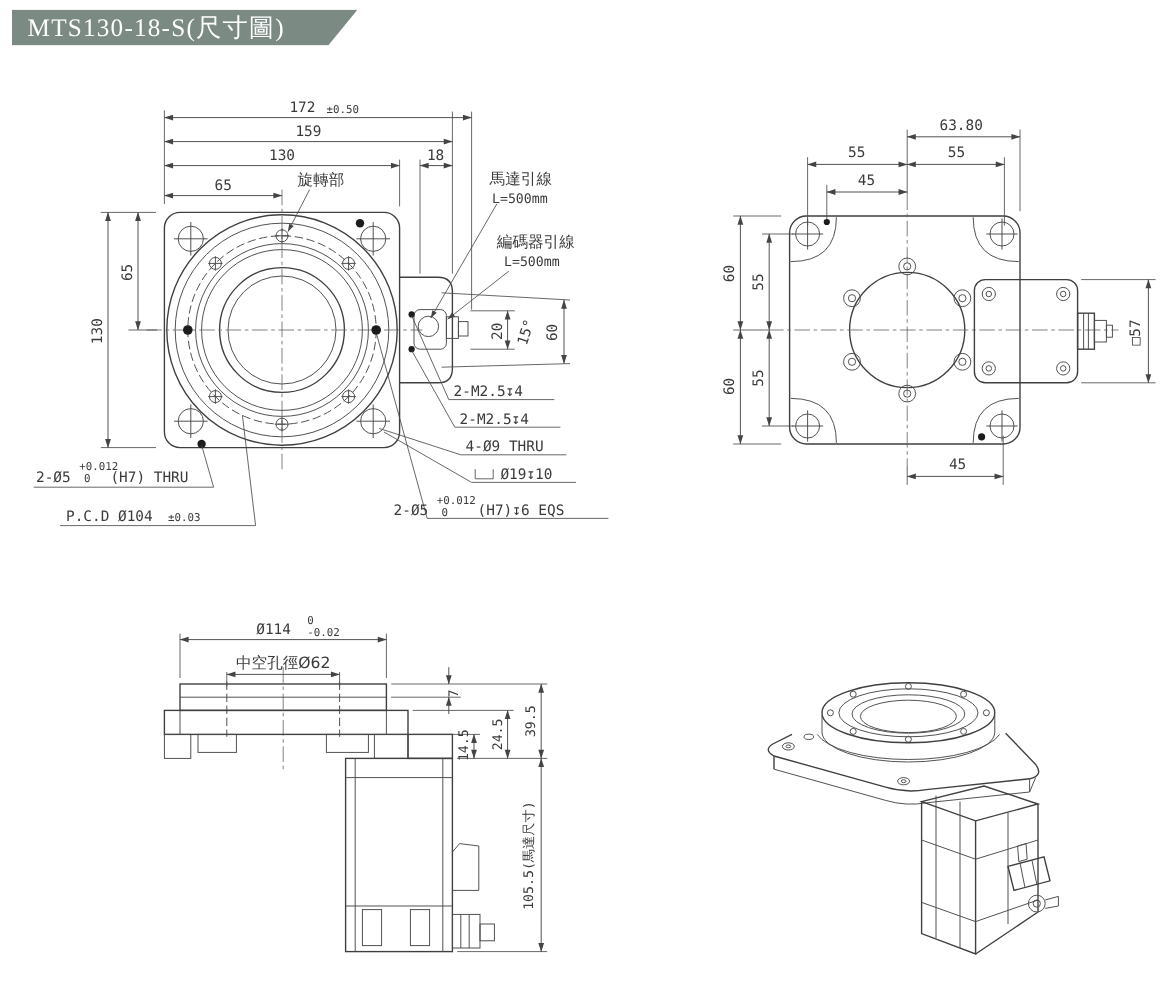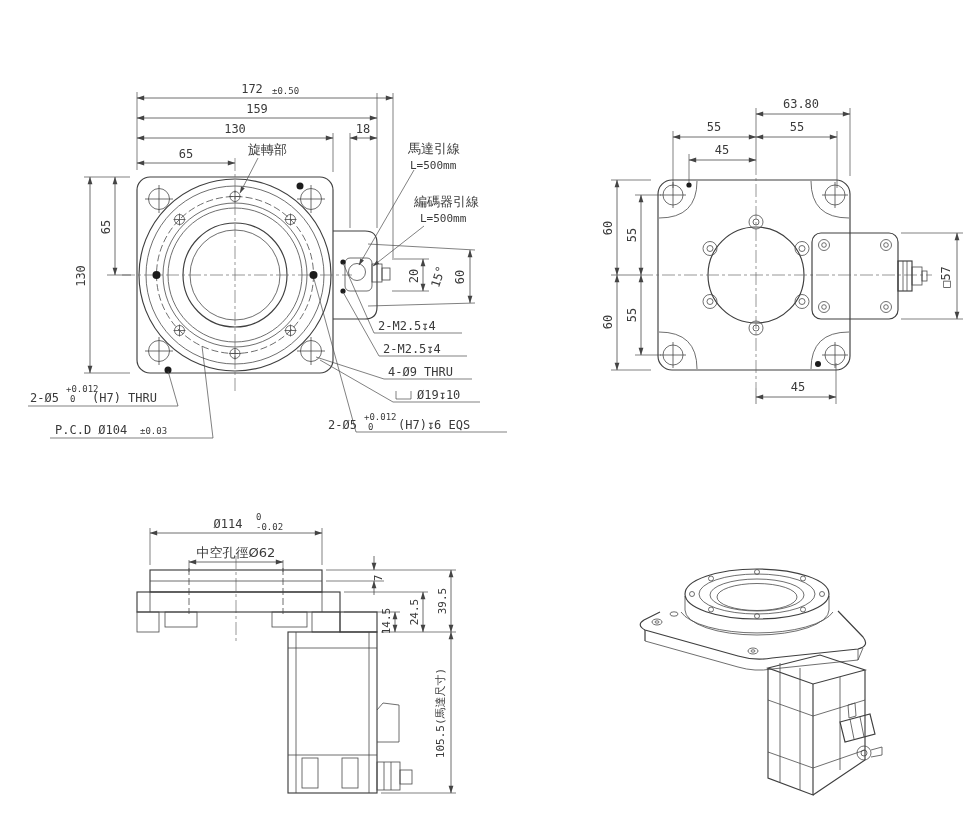--- a/index.html
+++ b/index.html
@@ -21,20 +21,23 @@
   .d{font-family:"DejaVu Sans Mono",monospace;font-size:12px;}
   .d11{font-family:"DejaVu Sans Mono",monospace;font-size:11px;}
   .s{font-family:"DejaVu Sans Mono",monospace;font-size:9px;}
   .cjk{font-family:"DejaVu Sans",sans-serif;font-size:13px;}
 </style>
 </head>
 <body>
 
 <div class="page">
 
+  <div class="banner">
+    <span>MTS130-18-S(尺寸圖)</span>
+  </div>
 
   <svg width="975" height="819" viewBox="0 0 975 819">
     <defs>
       <marker id="arr" markerWidth="11" markerHeight="8" refX="9.5" refY="4" orient="auto-start-reverse">
         <path d="M0.5,1 L9.8,4 L0.5,7 Z" fill="#444"></path>
       </marker>
     </defs>
 
     <g>
       <g>

